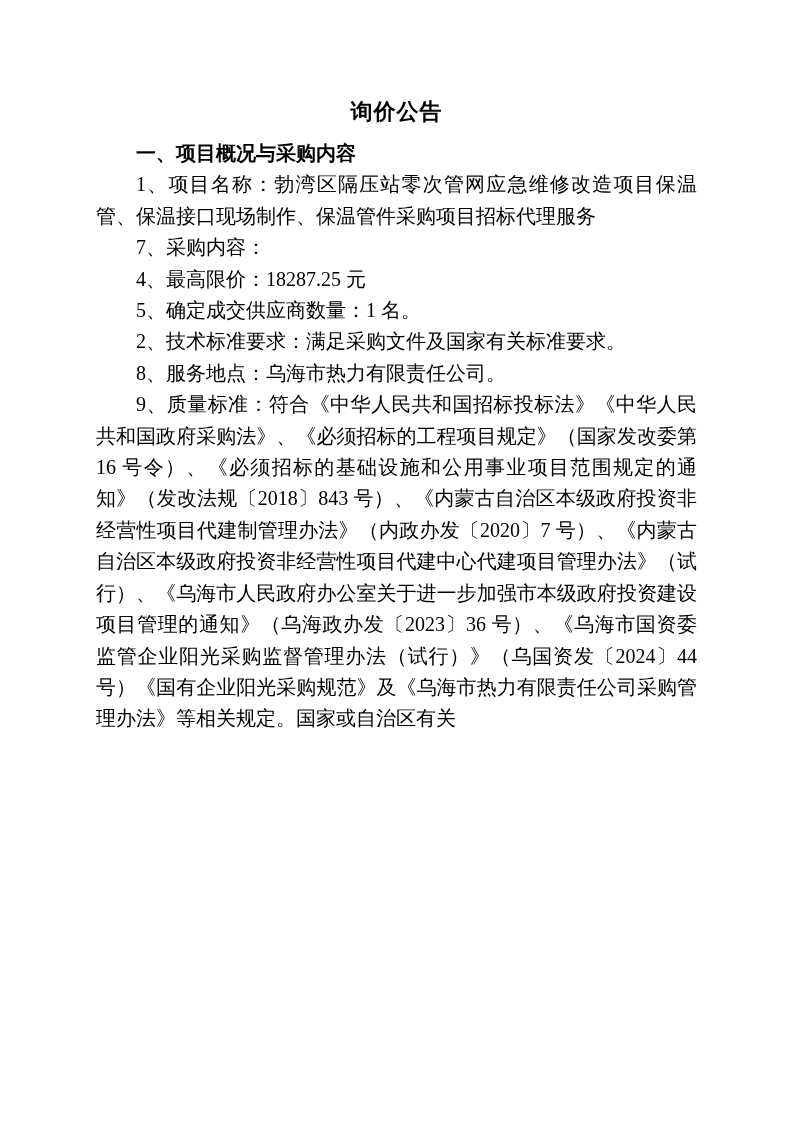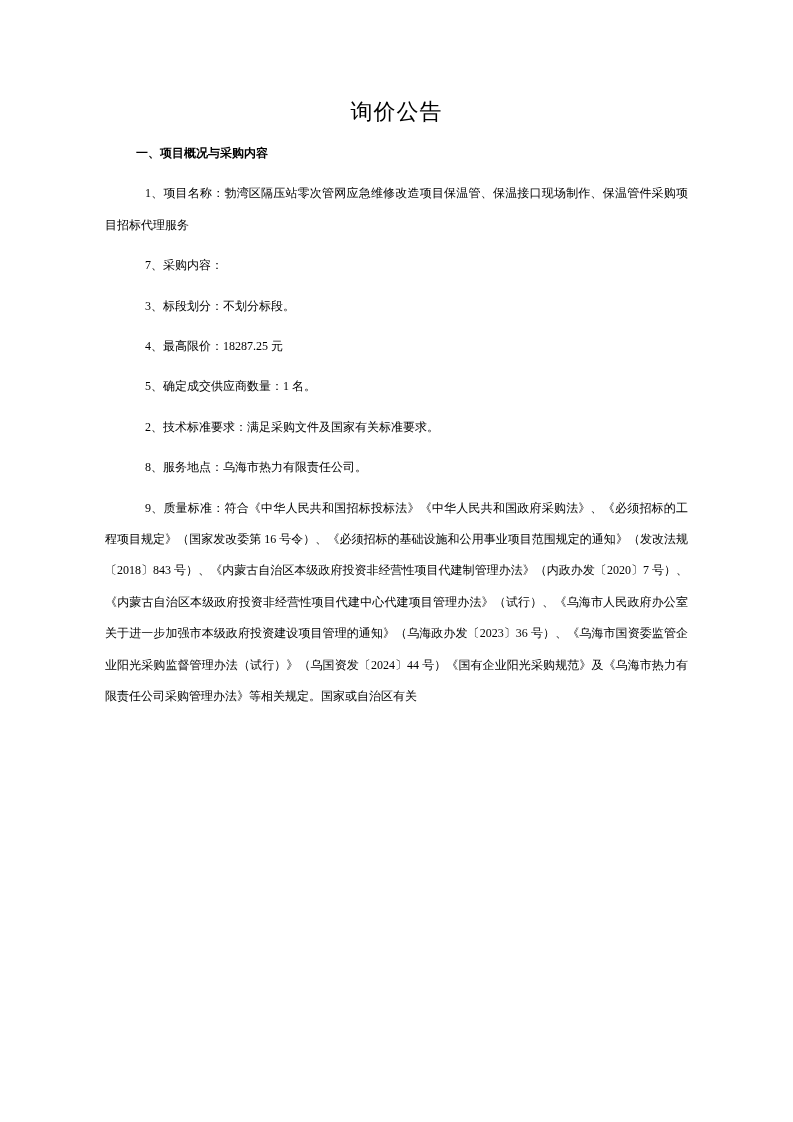--- a/index.html
+++ b/index.html
@@ -16,34 +16,34 @@
     color: #000000;
     font-family: "Liberation Serif", "DejaVu Serif", serif;
     box-sizing: border-box;
     padding: 94px 96px 40px 96px;
     overflow: hidden;
   }
   .doc-title {
     margin: 0 0 8px 0;
     font-size: 22px;
     line-height: 36px;
-    font-weight: normal;
+    font-weight: bold;
     text-align: center;
     letter-spacing: 1px;
   }
   .section-heading {
     margin: 8px 0 0 0;
-    font-size: 12px;
+    font-size: 20px;
     line-height: 31.4px;
     font-weight: bold;
     text-indent: 40px;
   }
   .para {
-    margin: 9px;
-    font-size: 12px;
+    margin: 0;
+    font-size: 20px;
     line-height: 31.4px;
     text-align: justify;
     text-indent: 40px;
   }
   .para b {
     font-weight: bold;
   }
 </style>
 </head>
 <body>
@@ -53,21 +53,20 @@
   <h1 class="doc-title">询价公告</h1>
 
   <h2 class="section-heading">一、项目概况与采购内容</h2>
 
   <p class="para">1、项目名称：勃湾区隔压站零次管网应急维修改造项目保温管、保温接口现场制作、保温管件采购项目招标代理服务</p>
 
   <p class="para">7、采购内容：</p>
 
 
 
-  <p class="para">3、标段划分：不划分标段。</p>
 
   <p class="para">4、最高限价：18287.25 元</p>
 
   <p class="para">5、确定成交供应商数量：1 名。</p>
 
   <p class="para">2、技术标准要求：满足采购文件及国家有关标准要求。</p>
 
 
   <p class="para">8、服务地点：乌海市热力有限责任公司。</p>
 

